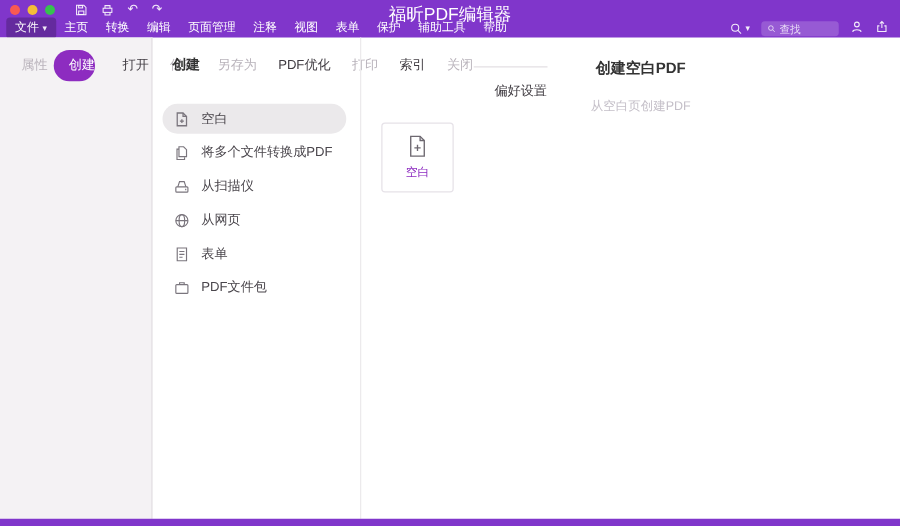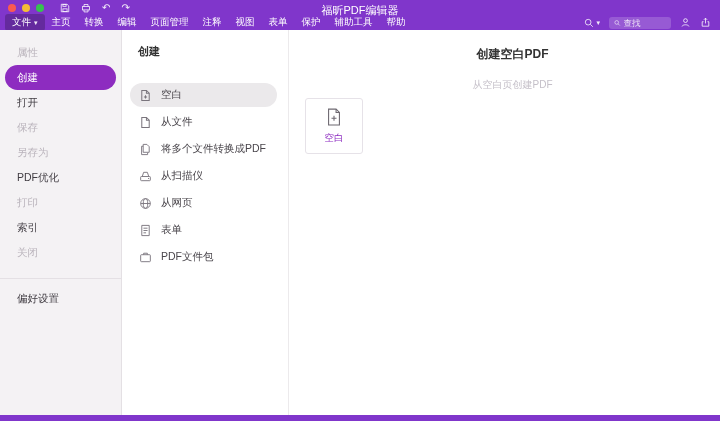--- a/index.html
+++ b/index.html
@@ -15,21 +15,21 @@
   .titlebar { height: 30px; background: #8036cb; display: flex; flex-direction: column; }
   .titlebar-row1 { height: 15px; display: flex; align-items: center; padding: 0 8px; position: relative; }
   .traffic { display: flex; gap: 6px; align-items: center; }
   .light { width: 8px; height: 8px; border-radius: 50%; }
   .light.red { background: #f95a52; }
   .light.yellow { background: #f5bd37; }
   .light.green { background: #36c24f; }
   .quick-icons { display: flex; gap: 11px; margin-left: 16px; align-items: center; }
   .quick-icons svg { display: block; }
   .glyph-icon { color: rgba(255,255,255,0.9); font-size: 10px; line-height: 10px; font-family: "DejaVu Sans", sans-serif; }
-  .win-title { position: absolute; left: 50%; top: 3px; transform: translateX(-50%); color: #ffffff; font-size: 11px; text-align: right; }
+  .win-title { position: absolute; left: 50%; top: 3px; transform: translateX(-50%); color: #ffffff; font-size: 14px; text-align: right; }
 
   .menubar-row { height: 15px; display: flex; align-items: center; padding: 0 5px; }
   .menu-item {
     color: #ffffff; font-size: 9.5px; padding: 2px 7px; border-radius: 3px;
     display: flex; align-items: center; gap: 3px; white-space: nowrap; cursor: default;
   }
   .menu-item.active { background: rgba(0,0,0,0.22); }
   .menu-caret { font-size: 7px; color: rgba(255,255,255,0.9); font-family: "DejaVu Sans", sans-serif; }
 
   .menubar-right { margin-left: auto; display: flex; align-items: center; gap: 9px; padding-right: 4px; }
@@ -44,21 +44,21 @@
     color: #ffffff; font-size: 8.5px; width: 100%;
   }
   .search-box input::placeholder { color: rgba(255,255,255,0.8); }
 
   
   .main { display: flex; height: 385px; }
 
   
   .sidebar {
     width: 122px; background: #f4f2f4; border-right: 1px solid #e4e0e4;
-    padding-top: 10px; display: flex; flex-direction: column; flex-shrink: 0;
+    padding-top: 10px; display: flex; flex-direction: row; flex-shrink: 0;
   }
   .side-item {
     height: 25px; line-height: 25px; padding-left: 17px;
     font-size: 10.5px; color: #403c42; cursor: default; white-space: nowrap;
   }
   .side-item.disabled { color: #b9b3bb; }
   .side-item.active {
     background: #8d2cc0; color: #ffffff; border-radius: 13px;
     margin: 0 5px; padding-left: 12px; height: 25px;
   }
@@ -192,27 +192,20 @@
 
       <div class="create-item selected">
         <svg width="13" height="13" viewBox="0 0 14 14">
             <path d="M3 1.5h5l3 3v8H3z" fill="none" stroke="currentColor" stroke-width="1.1"></path>
             <path d="M8 1.5v3h3" fill="none" stroke="currentColor" stroke-width="1.1"></path>
             <path d="M7 6.8v3.4 M5.3 8.5h3.4" stroke="currentColor" stroke-width="1.1"></path>
           </svg>
         <span>空白</span>
       </div>
 
-      <div class="create-item">
-        <svg width="13" height="13" viewBox="0 0 14 14">
-            <path d="M3 1.5h5l3 3v8H3z" fill="none" stroke="currentColor" stroke-width="1.1"></path>
-            <path d="M8 1.5v3h3" fill="none" stroke="currentColor" stroke-width="1.1"></path>
-          </svg>
-        <span>从文件</span>
-      </div>
 
       <div class="create-item">
         <svg width="13" height="13" viewBox="0 0 14 14">
             <path d="M4.5 1.5h4l2.5 2.5v6h-6.5z" fill="none" stroke="currentColor" stroke-width="1"></path>
             <path d="M4.5 3.5H2.8v9h6.5v-2" fill="none" stroke="currentColor" stroke-width="1"></path>
           </svg>
         <span>将多个文件转换成PDF</span>
       </div>
 
       <div class="create-item">

